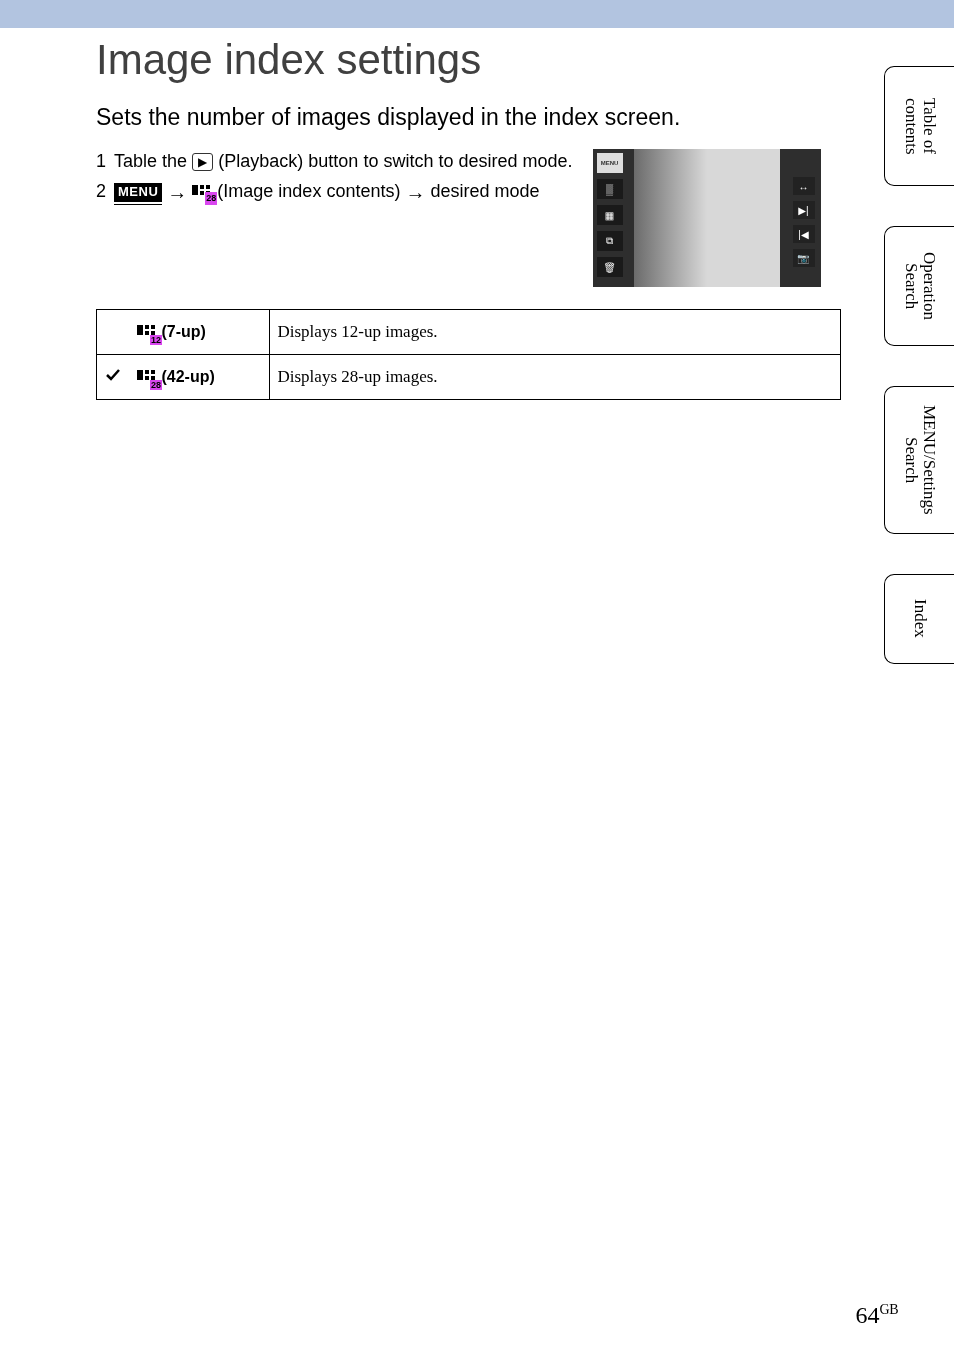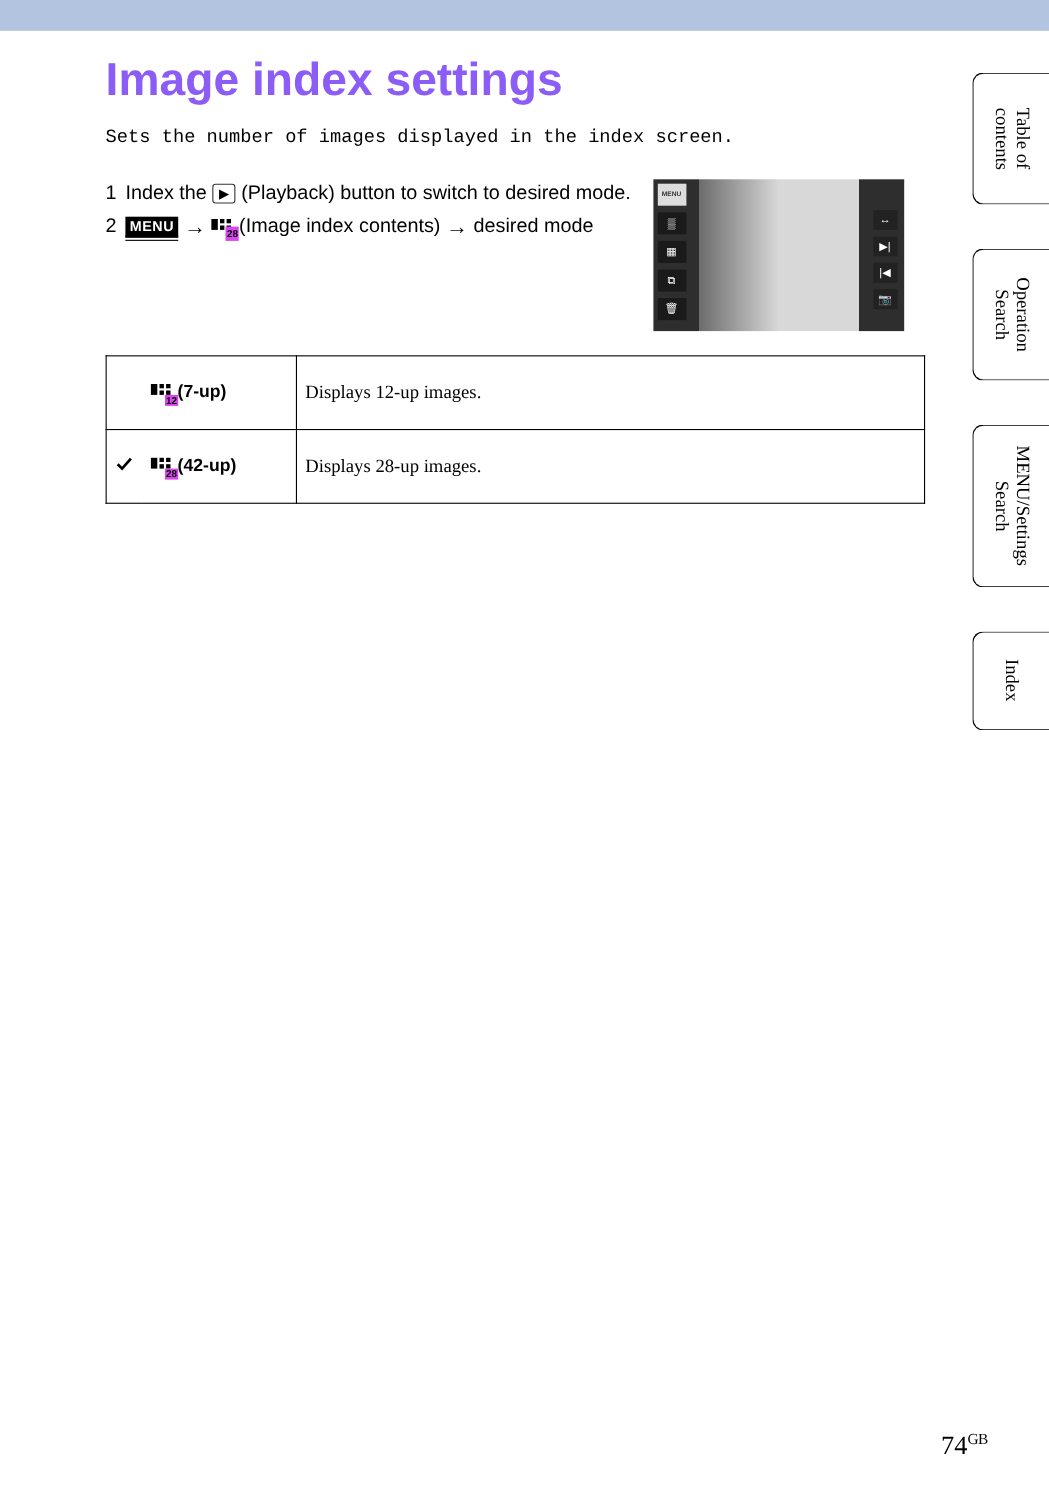--- a/index.html
+++ b/index.html
@@ -13,30 +13,29 @@
     .top-bar {
       background: #b2c4e0;
       height: 28px;
       width: 100%;
     }
     .main-content {
       padding: 8px 40px 0 96px;
       position: relative;
     }
     .page-title {
-      color: #8b5cf6;
+      color: #404040;
       font-size: 42px;
-      font-weight: bold;
+      font-weight: normal;
       margin-bottom: 20px;
-      margin-top: 12px;
     }
     .intro-text {
-      font-family: Liberation Mono, monospace;
-      font-size: 17px;
-      margin-bottom: 28px;
+      font-family: Liberation Sans, sans-serif;
+      font-size: 23px;
+      margin-bottom: 18px;
     }
     .steps-wrap {
       display: flex;
       gap: 20px;
       align-items: flex-start;
       margin-bottom: 22px;
     }
     .steps {
       font-size: 18px;
       line-height: 1.35;
@@ -124,21 +123,21 @@
       display:flex; align-items:center; justify-content:center;
       font-size: 10px;
     }
     .settings-table {
       border-collapse: collapse;
       width: 745px;
       font-family: "Times New Roman", serif;
     }
     .settings-table td {
       border: 1px solid #000;
-      padding: 23px 8px;
+      padding: 12px 8px;
       font-size: 17px;
       vertical-align: middle;
       margin-top: 19px;
     }
     .settings-table .check-col {
       width: 26px;
       text-align: center;
       border-right: none;
     }
     .settings-table .icon-col {
@@ -213,21 +212,21 @@
   <h1 class="page-title">Image index settings</h1>
 
   <p class="intro-text">Sets the number of images displayed in the index screen.</p>
 
   <div class="steps-wrap">
     <div class="steps">
 
       <div class="step">
         <div class="step-num">1</div>
         <div class="step-body">
-          <span>Index the </span>
+          <span>Table the </span>
           <span class="playback-btn icon-inline">▶</span>
           <span> (Playback) button to switch to desired mode.</span>
         </div>
       </div>
 
       <div class="step">
         <div class="step-num">2</div>
         <div class="step-body">
           <span class="menu-box">MENU</span>
           <span class="arrow">→</span>
@@ -325,14 +324,14 @@
   <div class="side-tab two-line">
       <span style="white-space:pre;">MENU/Settings
 Search</span>
     </div>
   <div class="side-tab">
       <span>Index</span>
     </div>
 </div>
 
 <div class="page-num">
-  <span>74</span><sup>GB</sup>
+  <span>64</span><sup>GB</sup>
 </div>
 
 </body></html>

